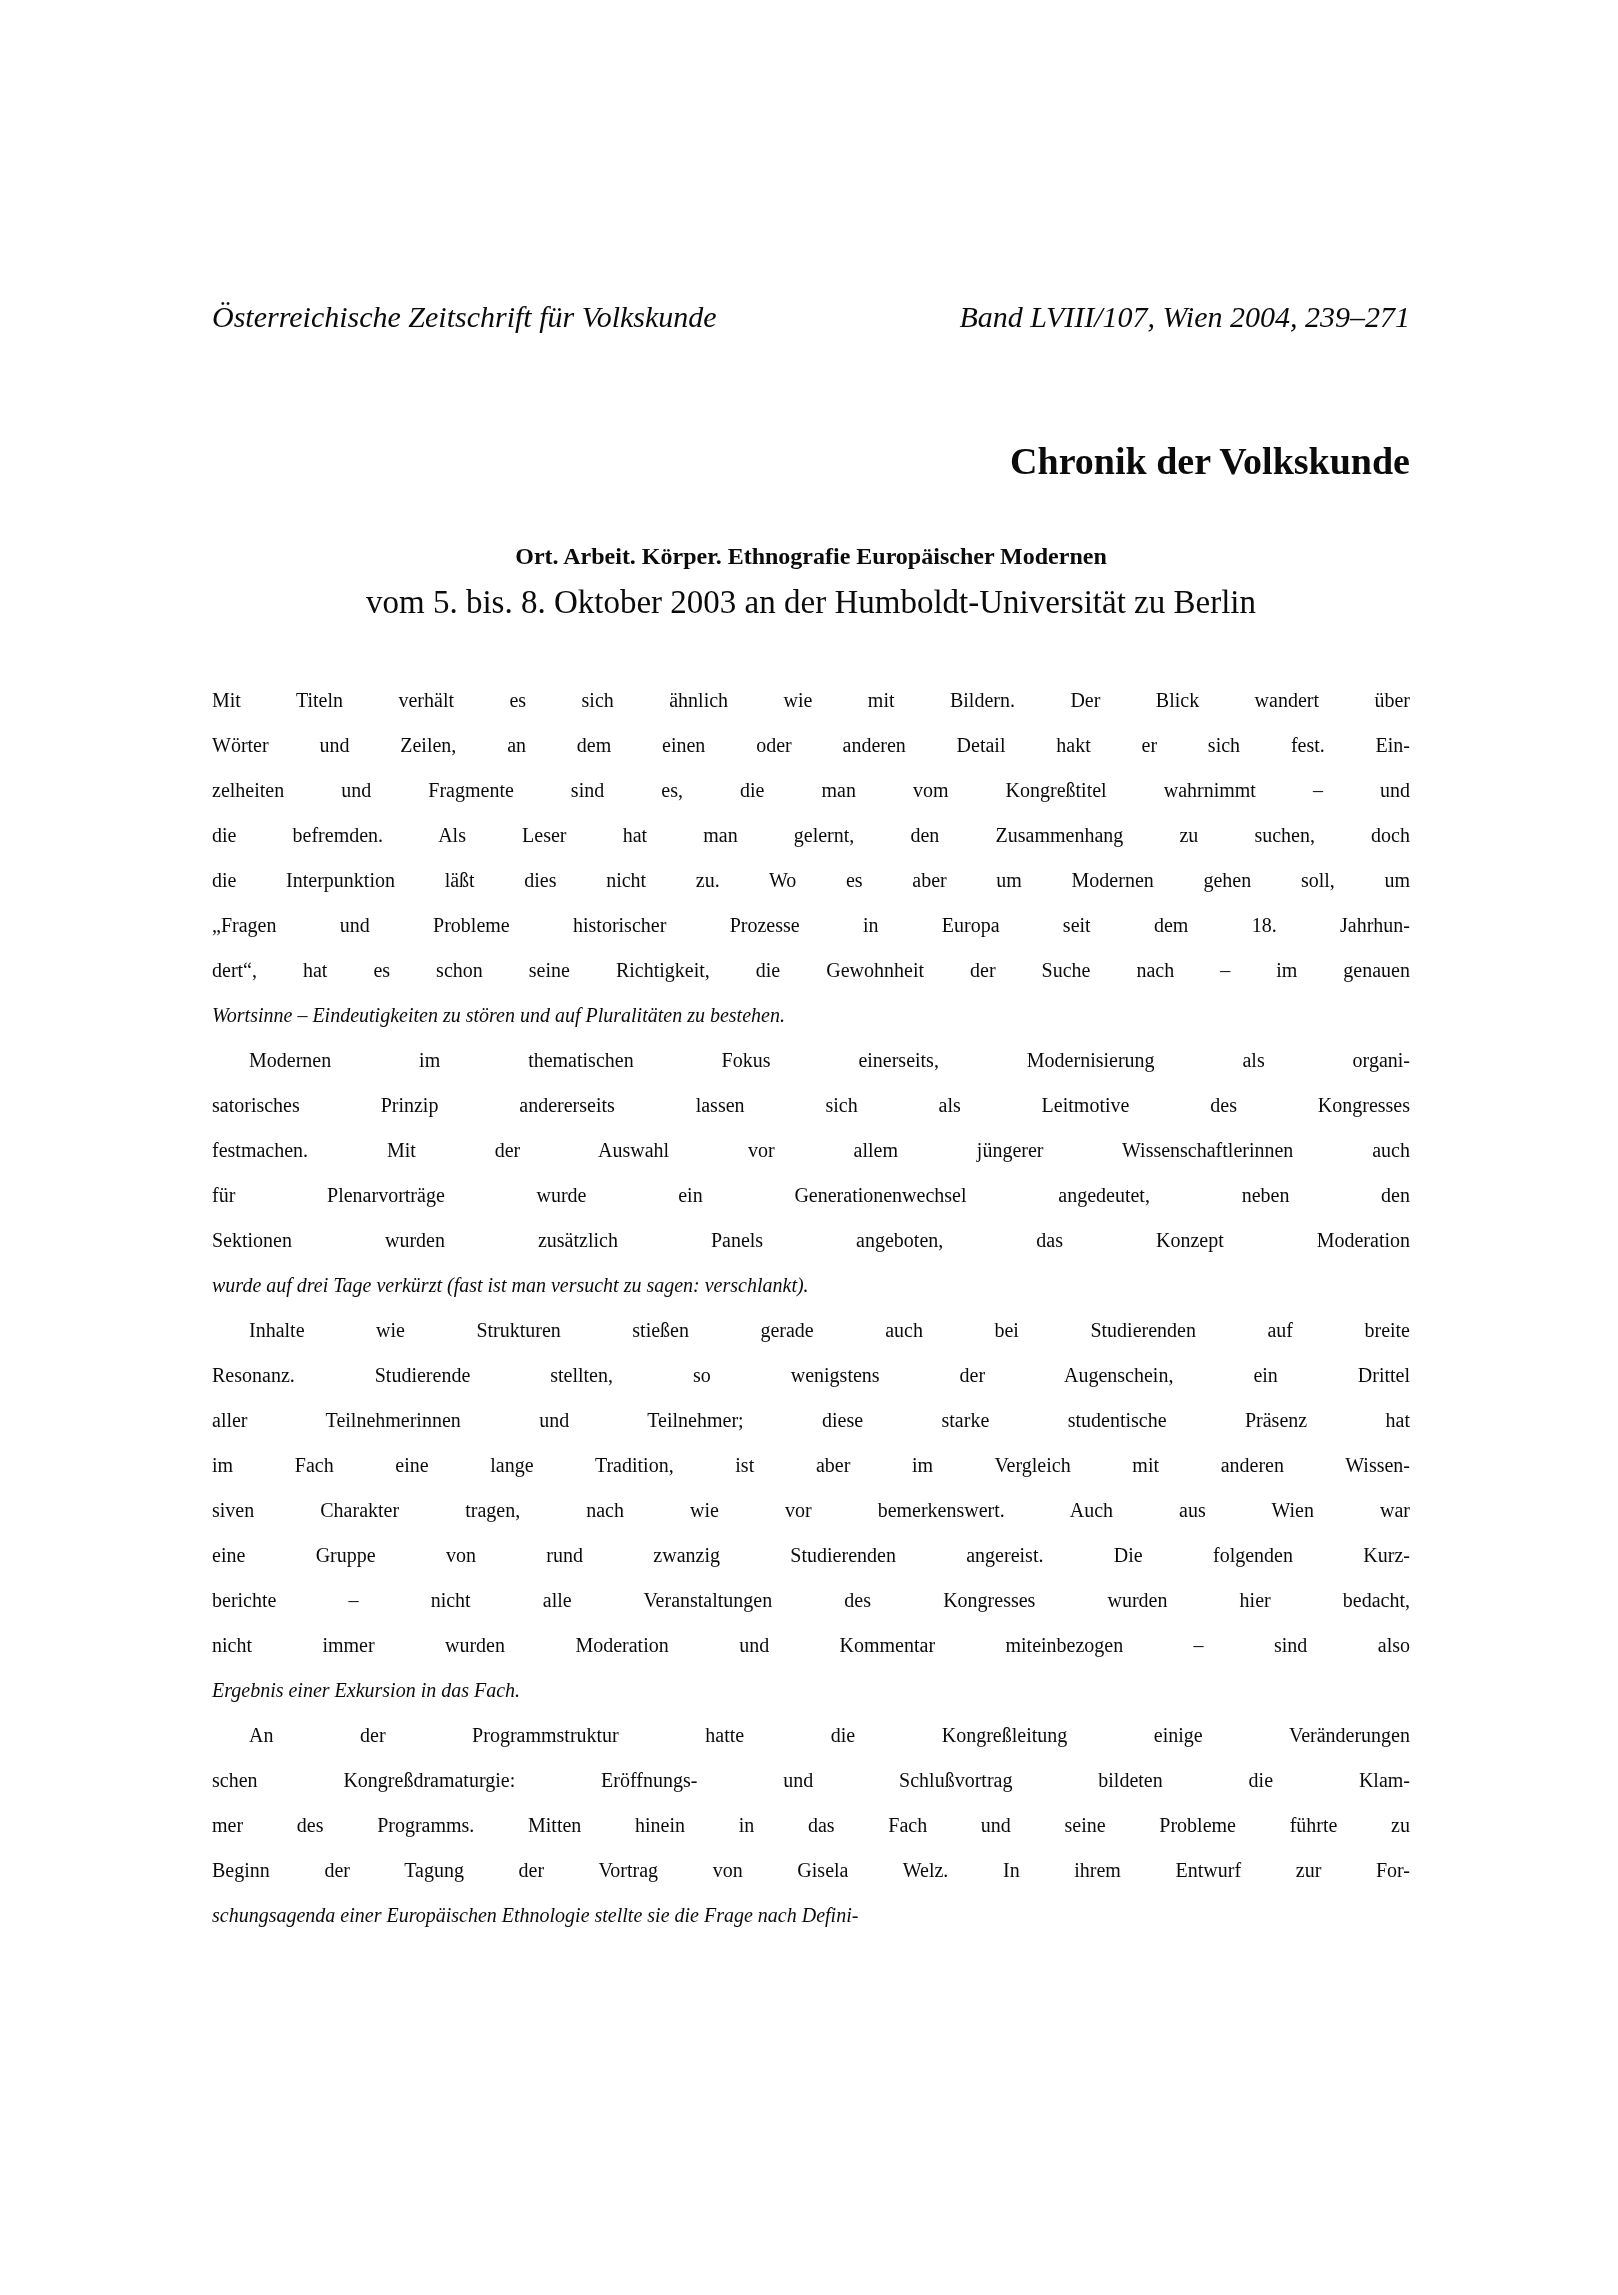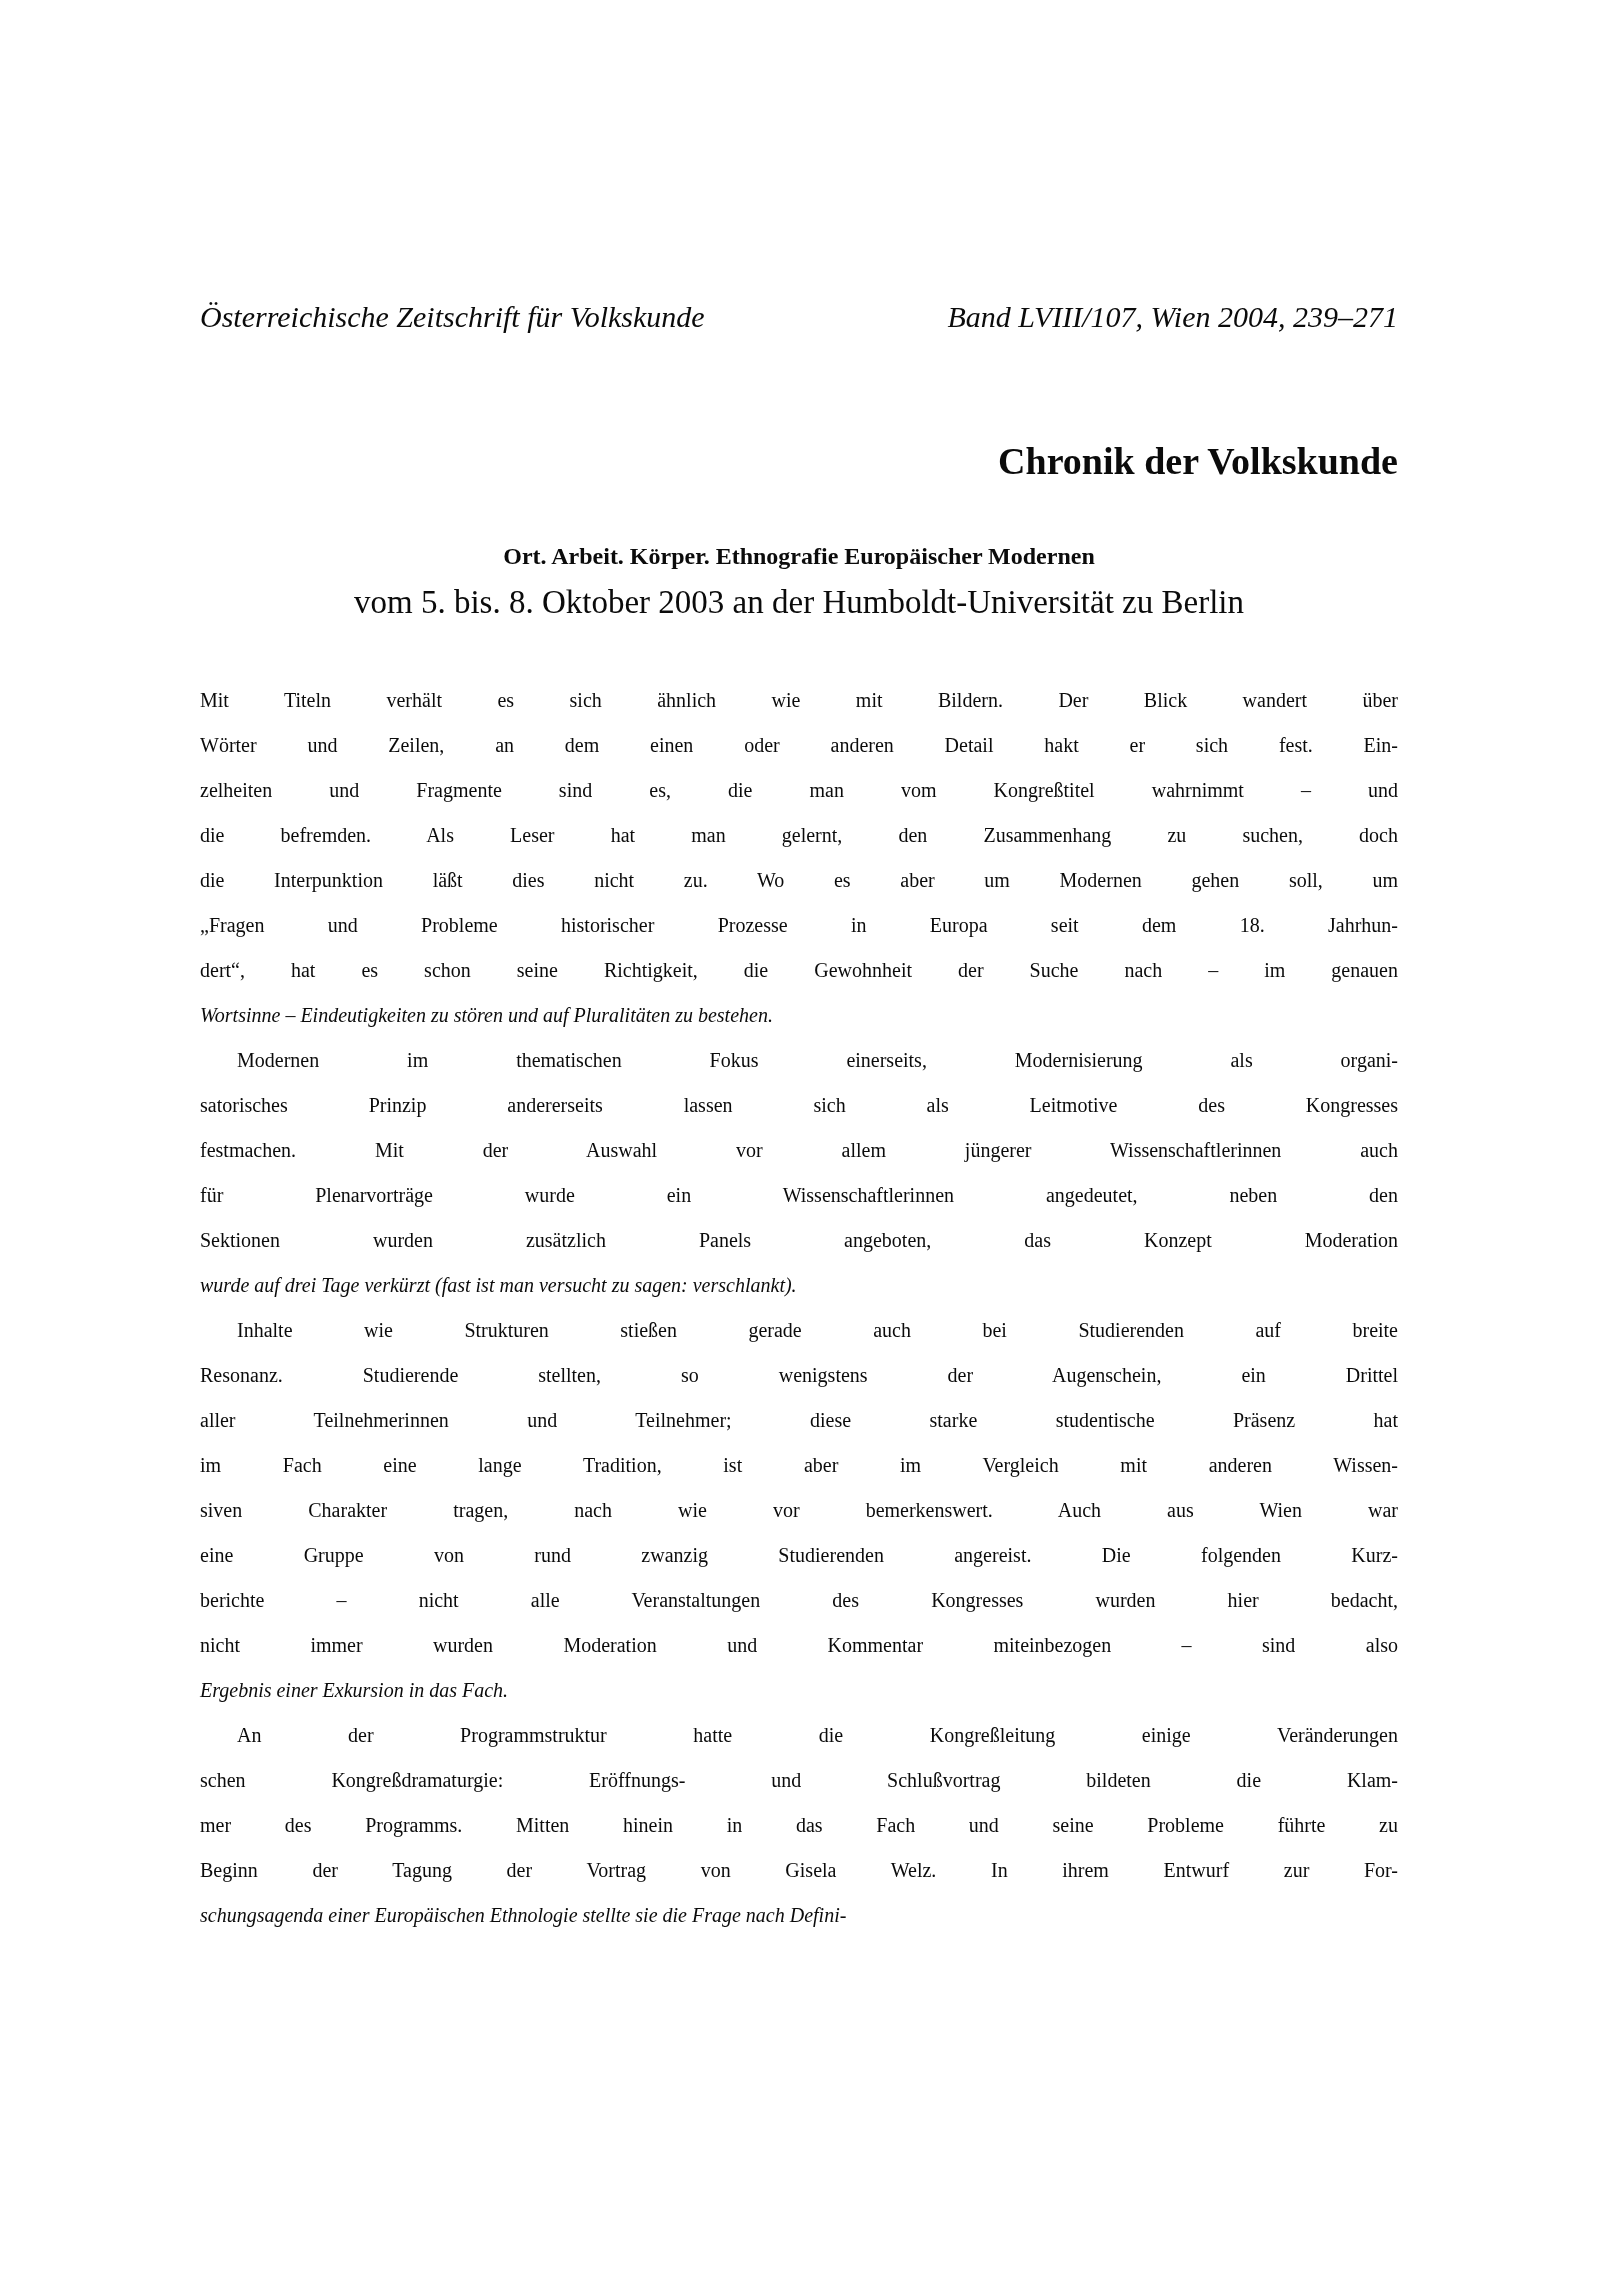--- a/index.html
+++ b/index.html
@@ -9,21 +9,21 @@
     width: 1618px;
     height: 2295px;
     margin: 0 auto;
     background: #ffffff;
     color: #0b0b0b;
     font-family: "Liberation Serif", "DejaVu Serif", serif;
     overflow: hidden;
   }
   .content {
     position: absolute;
-    left: 200px;
+    left: 212px;
     top: 298px;
     width: 1198px;
   }
   .running-head {
     display: flex;
     justify-content: space-between;
     align-items: baseline;
     font-style: italic;
     font-size: 30px;
     line-height: 37px;
@@ -93,21 +93,21 @@
           <div class="line">die befremden. Als Leser hat man gelernt, den Zusammenhang zu suchen, doch</div>
           <div class="line">die Interpunktion läßt dies nicht zu. Wo es aber um Modernen gehen soll, um</div>
           <div class="line">„Fragen und Probleme historischer Prozesse in Europa seit dem 18. Jahrhun-</div>
           <div class="line">dert“, hat es schon seine Richtigkeit, die Gewohnheit der Suche nach – im genauen</div>
           <div class="line last">Wortsinne – Eindeutigkeiten zu stören und auf Pluralitäten zu bestehen.</div>
         </div>
         <div class="paragraph">
           <div class="line first-indent">Modernen im thematischen Fokus einerseits, Modernisierung als organi-</div>
           <div class="line">satorisches Prinzip andererseits lassen sich als Leitmotive des Kongresses</div>
           <div class="line">festmachen. Mit der Auswahl vor allem jüngerer Wissenschaftlerinnen auch</div>
-          <div class="line">für Plenarvorträge wurde ein Wissenschaftlerinnen angedeutet, neben den</div>
+          <div class="line">für Plenarvorträge wurde ein Generationenwechsel angedeutet, neben den</div>
           <div class="line">Sektionen wurden zusätzlich Panels angeboten, das Konzept Moderation</div>
           <div class="line last">wurde auf drei Tage verkürzt (fast ist man versucht zu sagen: verschlankt).</div>
         </div>
         <div class="paragraph">
           <div class="line first-indent">Inhalte wie Strukturen stießen gerade auch bei Studierenden auf breite</div>
           <div class="line">Resonanz. Studierende stellten, so wenigstens der Augenschein, ein Drittel</div>
           <div class="line">aller Teilnehmerinnen und Teilnehmer; diese starke studentische Präsenz hat</div>
           <div class="line">im Fach eine lange Tradition, ist aber im Vergleich mit anderen Wissen-</div>
           <div class="line">siven Charakter tragen, nach wie vor bemerkenswert. Auch aus Wien war</div>
           <div class="line">eine Gruppe von rund zwanzig Studierenden angereist. Die folgenden Kurz-</div>

